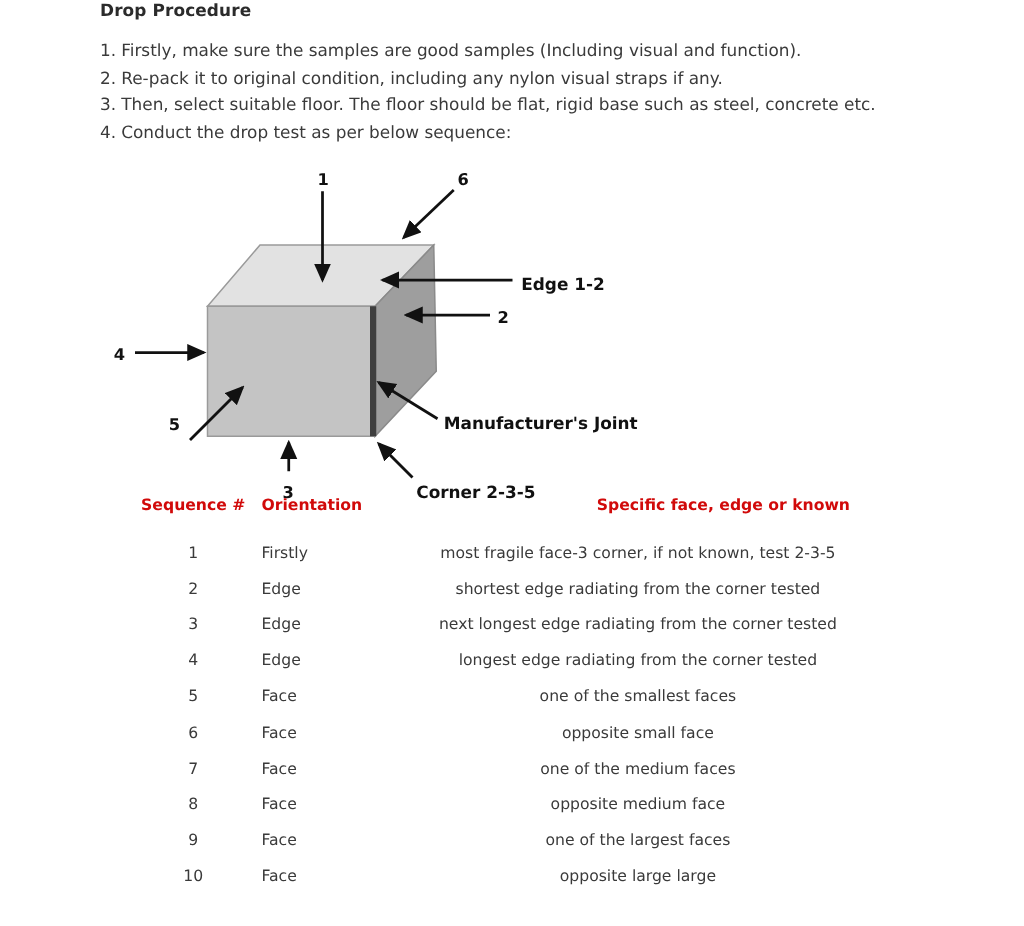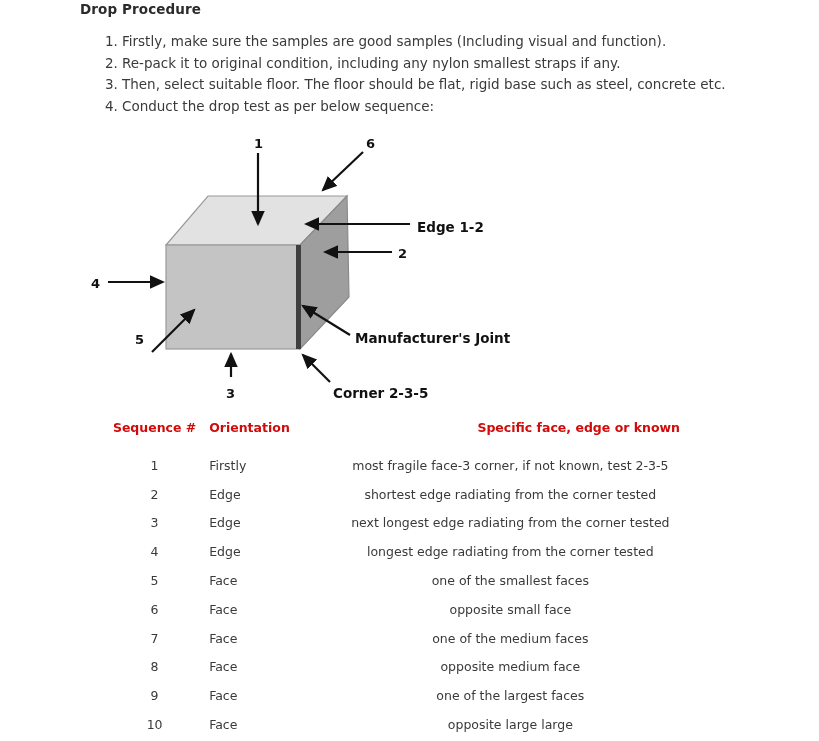--- a/index.html
+++ b/index.html
@@ -31,21 +31,20 @@
     line-height: 19px;
     margin: 0 0 12px 0;
     letter-spacing: 0.1px;
   }
   .proc-item {
     display: block;
     font-size: 13.5px;
     color: #3a3a3a;
     line-height: 21.5px;
     white-space: nowrap;
-    margin-left: 25px;
   }
   .proc-num {
     display: inline-block;
     width: 17px;
   }
 
   
   #diagram {
     position: absolute;
     left: 0px;
@@ -66,21 +65,21 @@
     font-family: "DejaVu Sans", "Liberation Sans", sans-serif;
     font-size: 13.5px;
     font-weight: bold;
     fill: #111111;
   }
 
   
   #seq-table {
     position: absolute;
     left: 100px;
-    top: 420px;
+    top: 396px;
     width: 580px;
     border-collapse: collapse;
   }
   #seq-table th {
     font-size: 12.5px;
     font-weight: bold;
     color: #d10a0a;
     padding: 0 0 16px 0;
     white-space: nowrap;
   }
@@ -97,21 +96,21 @@
   .col-desc  { width: 340px; text-align: center; padding-left: 3px !important; }
   th.col-desc { text-align: right; padding-right: 10px; }
 </style>
 </head>
 <body>
 
 <div id="procedure">
   <div id="proc-title">Drop Procedure</div>
   <div id="proc-list">
       <span class="proc-item"><span class="proc-num">1.</span><span>Firstly, make sure the samples are good samples (Including visual and function).</span></span>
-      <span class="proc-item"><span class="proc-num">2.</span><span>Re-pack it to original condition, including any nylon smallest straps if any.</span></span>
+      <span class="proc-item"><span class="proc-num">2.</span><span>Re-pack it to original condition, including any nylon visual straps if any.</span></span>
       <span class="proc-item"><span class="proc-num">3.</span><span>Then, select suitable floor. The floor should be flat, rigid base such as steel, concrete etc.</span></span>
       <span class="proc-item"><span class="proc-num">4.</span><span>Conduct the drop test as per below sequence:</span></span>
     </div>
 </div>
 
 <div id="diagram">
   <svg width="560" height="290" viewBox="0 0 560 290" xmlns="http://www.w3.org/2000/svg">
     <defs>
       <marker id="arrowhead" markerWidth="7" markerHeight="7" refX="6" refY="3.1" orient="auto" markerUnits="strokeWidth">
         <path d="M0,0 L7,3.1 L0,6.2 z" fill="#111111"></path>

